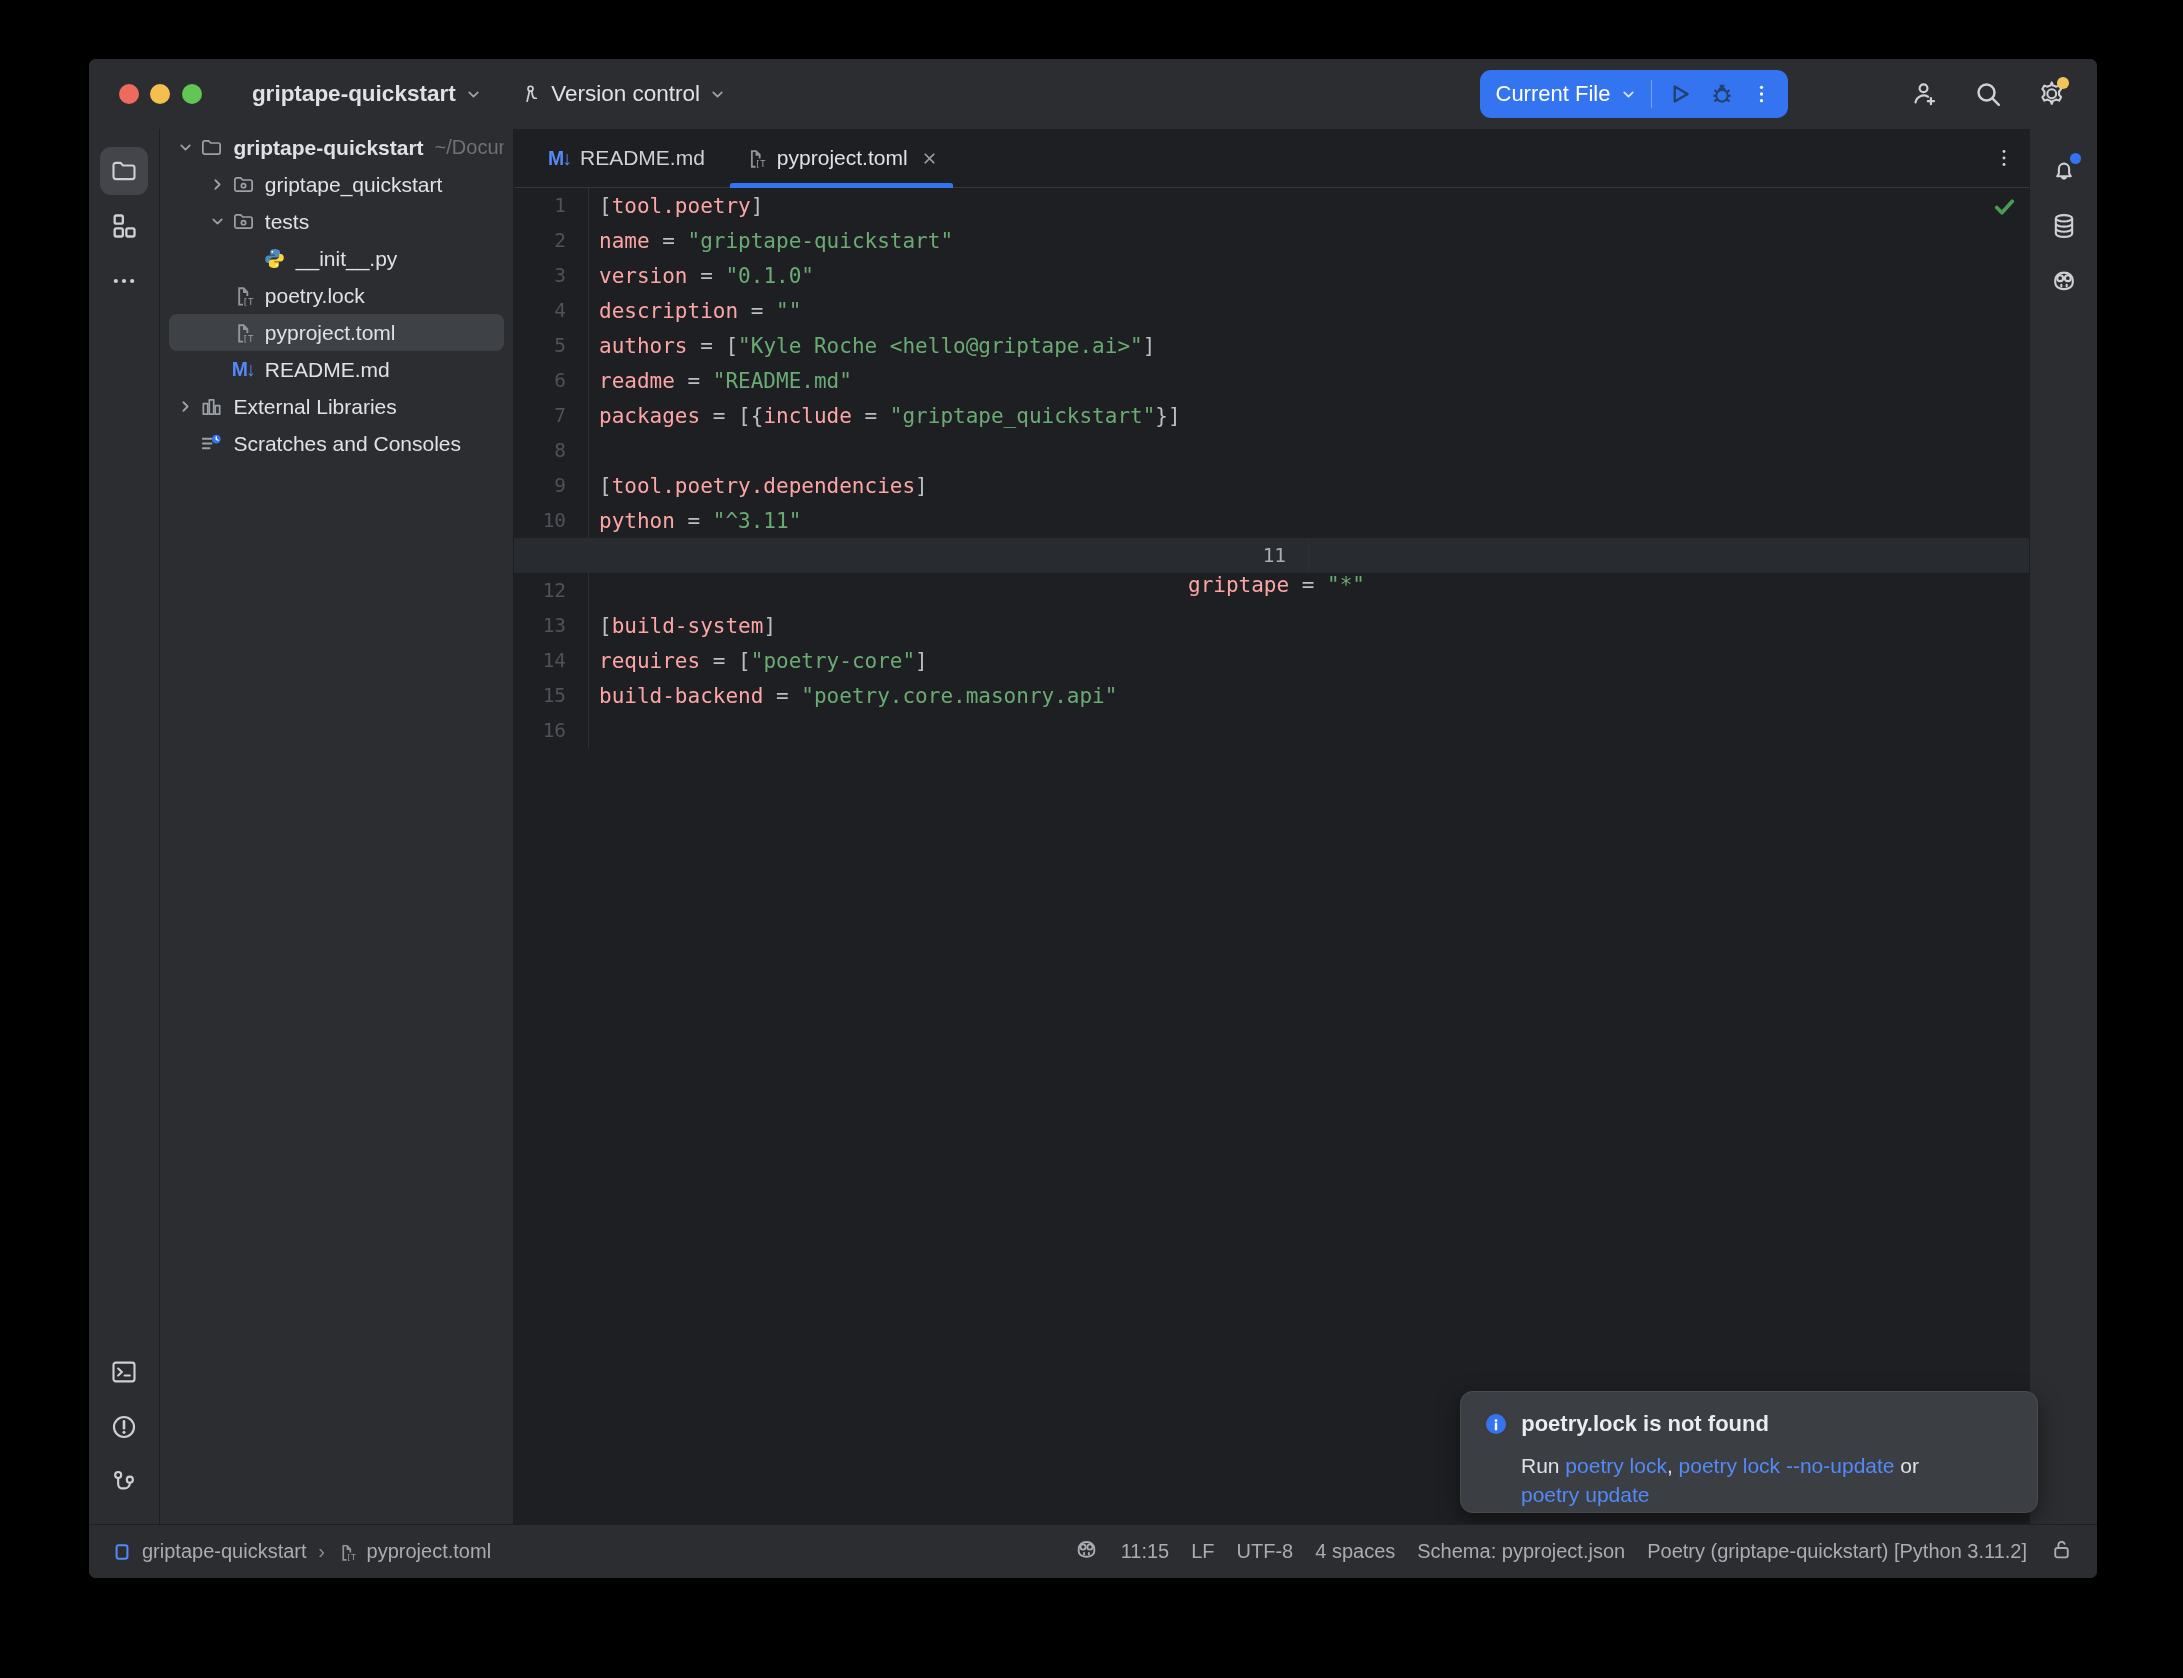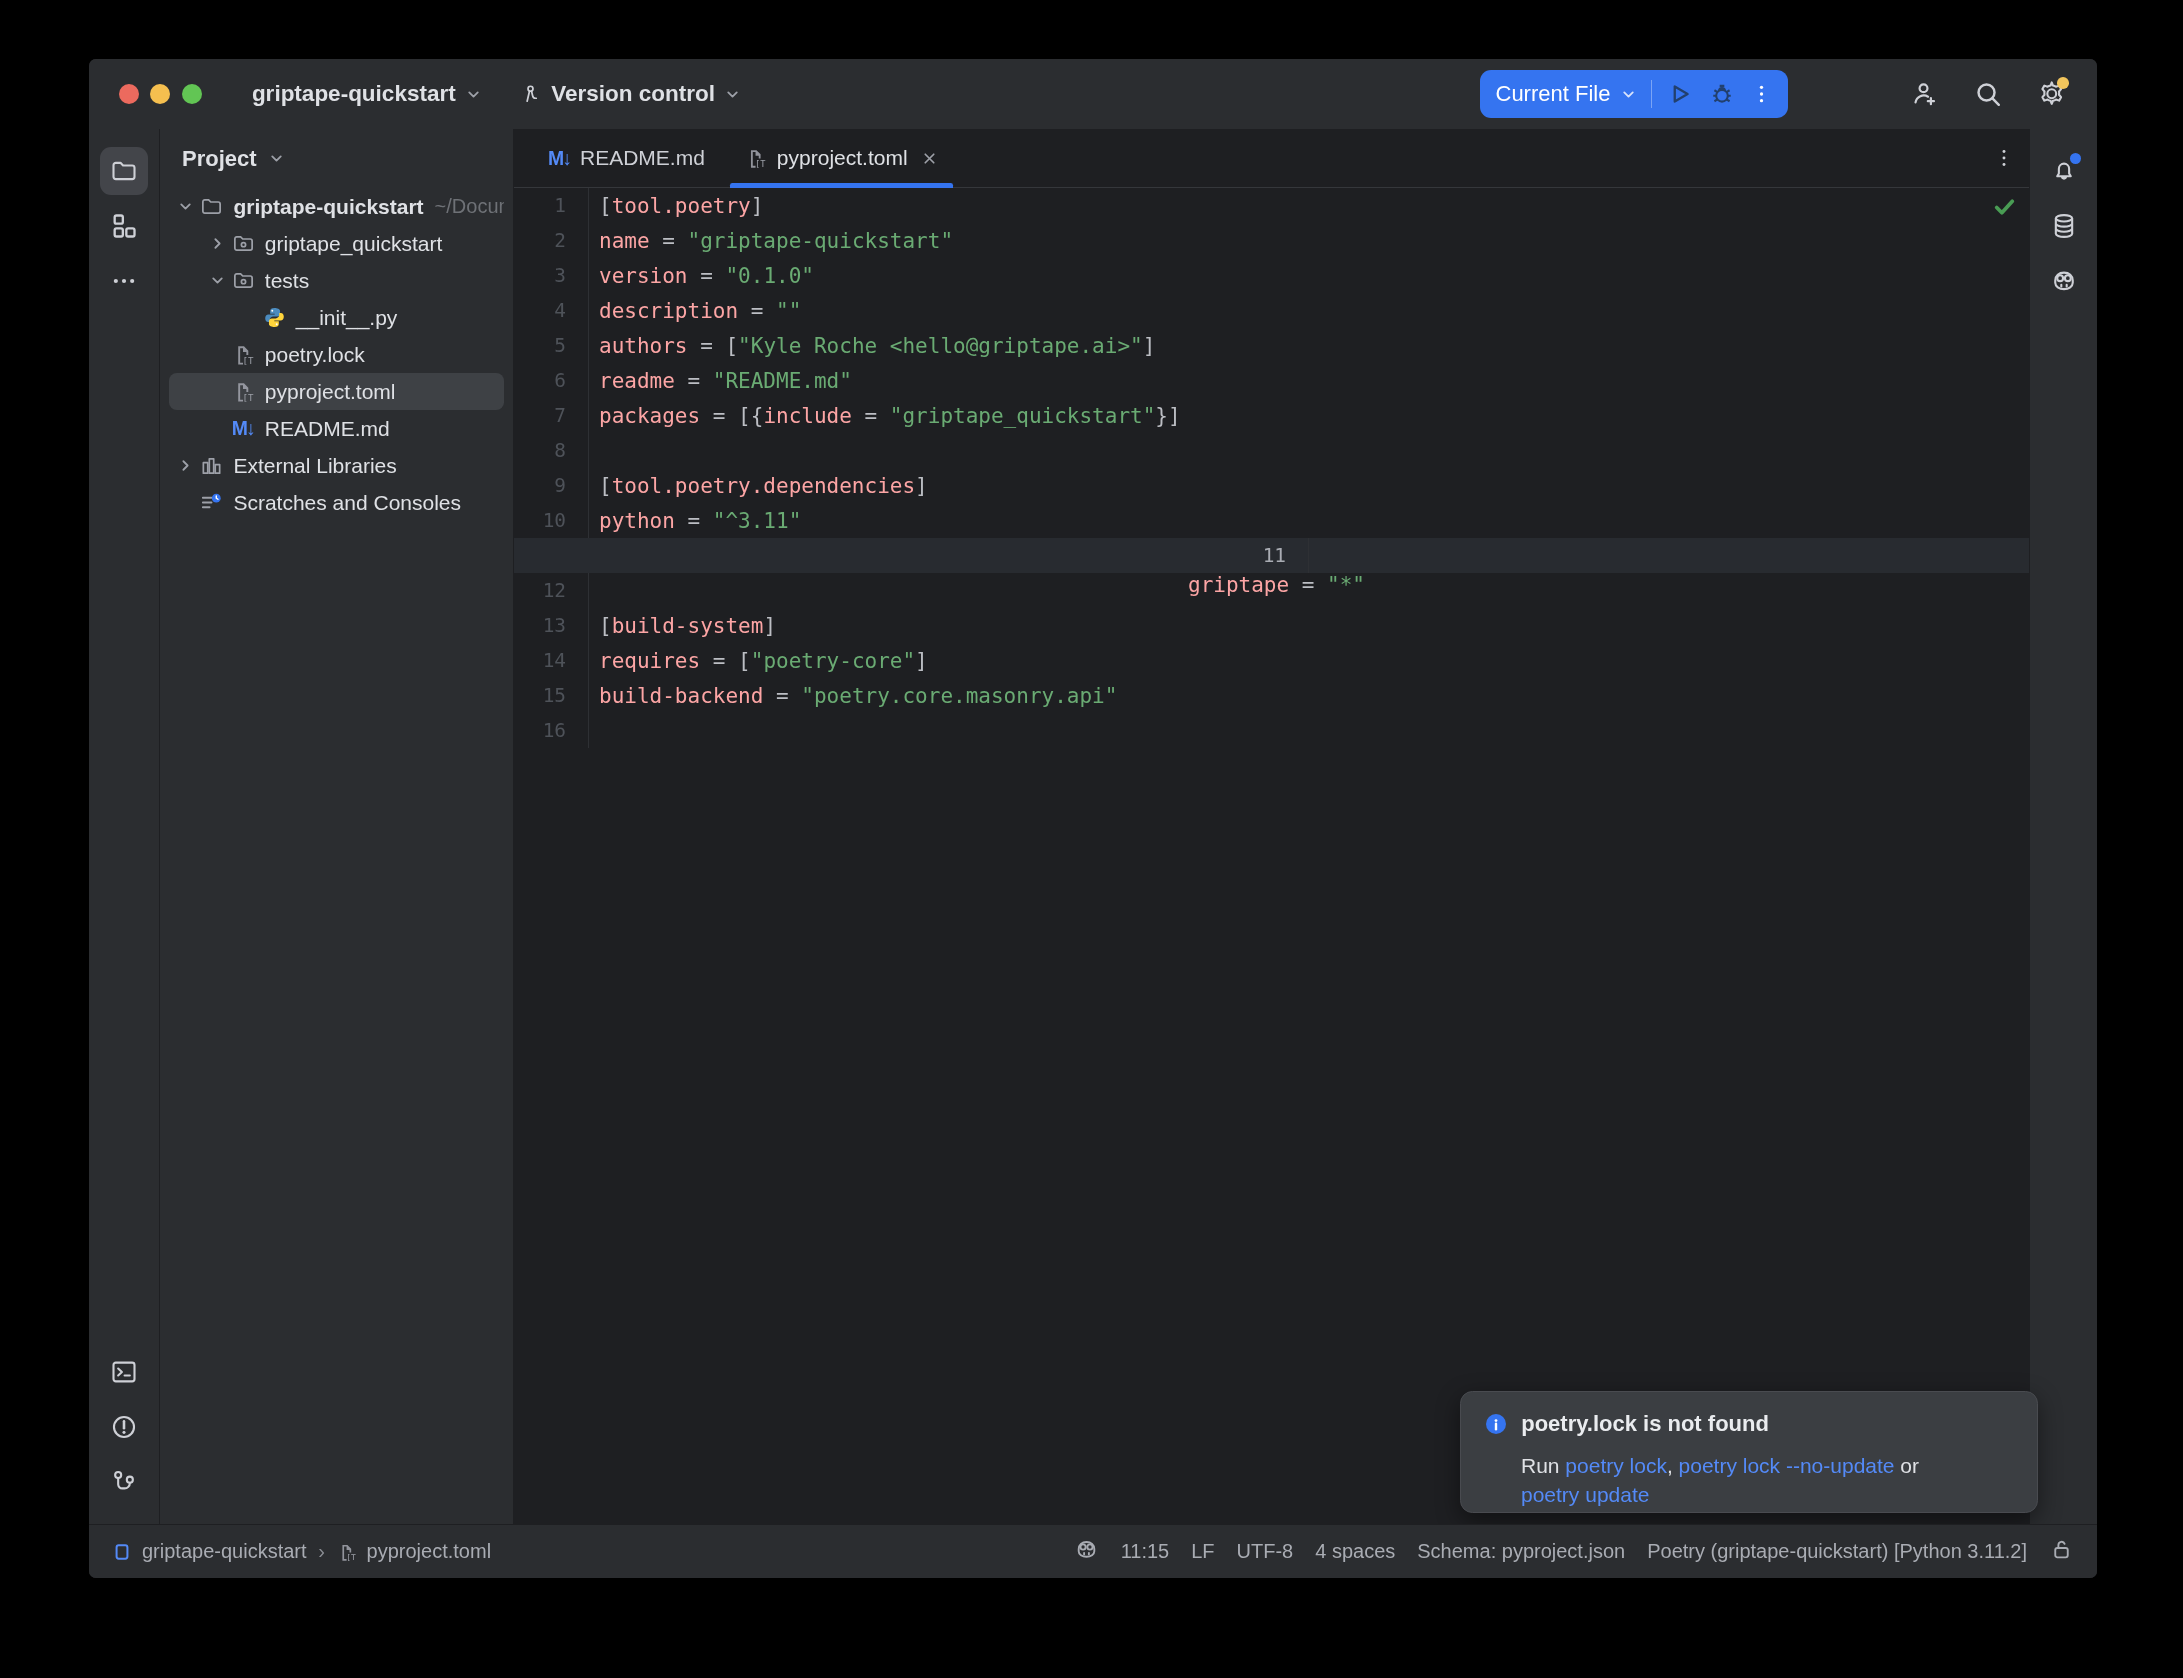--- a/index.html
+++ b/index.html
@@ -8,21 +8,21 @@
   .window { position:absolute; left:89px; top:59px; width:2008px; height:1519px;
             background:#2B2D30; border-radius:7px; overflow:hidden; }
 
   
   .titlebar { height:70px; display:flex; align-items:center; position:relative; background:#2B2D30; }
   .lights { display:flex; gap:11.7px; margin-left:29.5px; }
   .light { width:20px; height:20px; border-radius:50%; }
   .light.r { background:#EC6A5E; } .light.y { background:#F5BF4F; } .light.g { background:#62C554; }
   .tb-item { display:flex; align-items:center; gap:9.3px; font-size:22.5px; color:#DFE1E5; }
   .tb-project { margin-left:50px; font-weight:600; }
-  .tb-vcs { margin-left:37px; font-weight:700; }
+  .tb-vcs { margin-left:37px; font-weight:400; }
   .ic { display:inline-flex; }
   .ic svg { width:100%; height:100%; display:block; }
   .ch { width:17px; height:17px; color:#9DA0A8; }
   .vcs-ic { width:23px; height:23px; color:#CED0D6; }
 
   .run-widget { position:absolute; left:1391px; top:11px; height:48px; background:#3574F0;
                 border-radius:11px; display:flex; align-items:center; padding:0 15.5px; gap:14px; }
   .rw-config { display:flex; align-items:center; gap:9.3px; color:#fff; font-size:22px; }
   .rw-config .ch { color:#D7E2FA; }
   .rw-div { width:0.8px; height:28px; background:rgba(255,255,255,.35); }
@@ -239,28 +239,20 @@
                 <circle cx="7" cy="6" r="2.6"></circle>
                 <circle cx="17" cy="10" r="2.6"></circle>
                 <path d="M7 8.6V14a3.5 3.5 0 0 0 3.5 3.5h2M17 12.6v.4a4.5 4.5 0 0 1-4.5 4.5"></path>
               </svg>
             </span>
           </div>
         </div>
     </div>
 
     <div class="project-panel">
-      <div class="pp-header">
-        <span>Project</span>
-        <span class="ic ch">
-            <svg viewBox="0 0 16 16" fill="none" stroke="currentColor" stroke-width="1.7" stroke-linecap="round" stroke-linejoin="round">
-              <path d="M4 6l4 4 4-4"></path>
-            </svg>
-          </span>
-      </div>
       <div id="tree">
           <div class="tree-row" style="padding-left: 1.6px;">
             <span class="tr-ch">
               <span class="ic">
                 <svg viewBox="0 0 16 16" fill="none" stroke="currentColor" stroke-width="1.7" stroke-linecap="round" stroke-linejoin="round">
                   <path d="M4 6l4 4 4-4"></path>
                 </svg>
               </span>
             </span>
             <span class="ic tr-ic">

